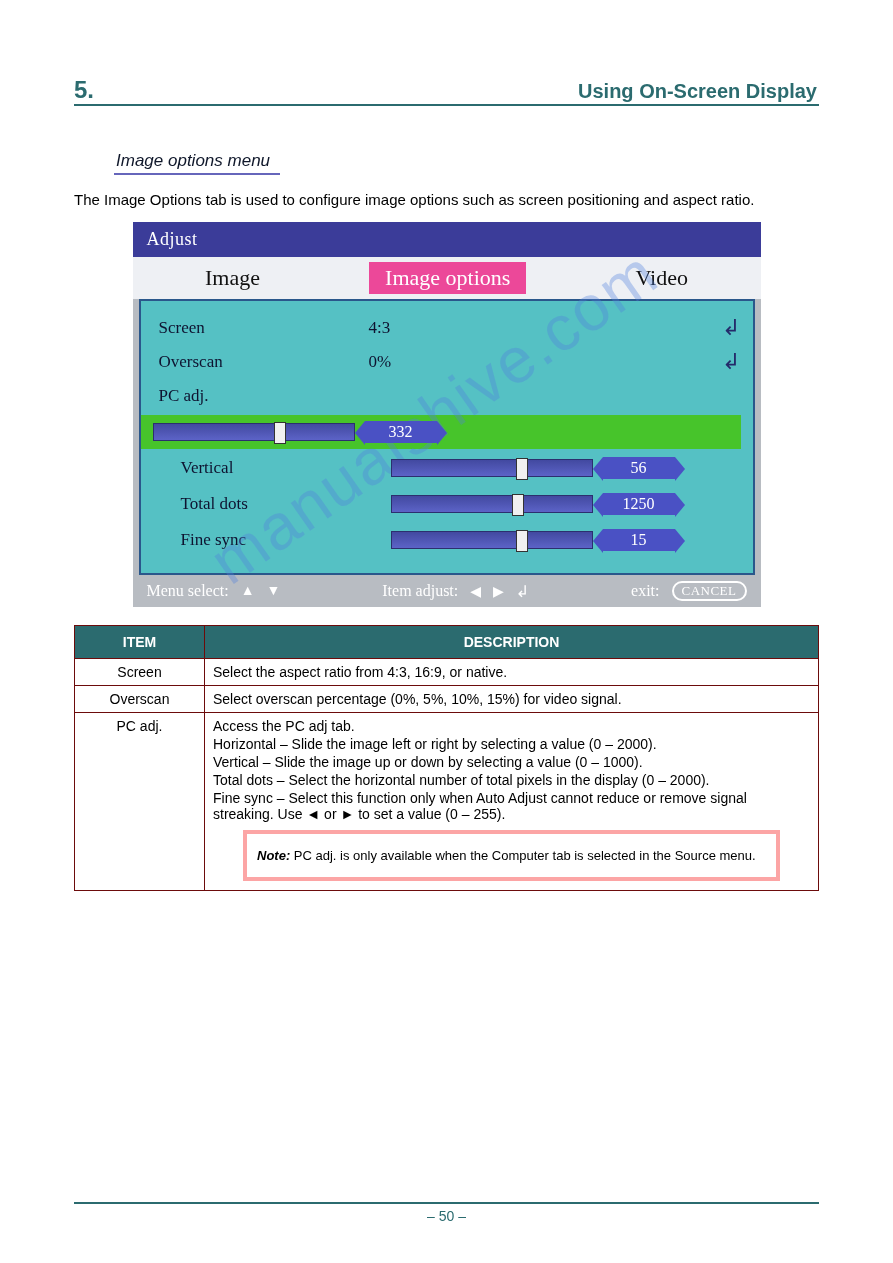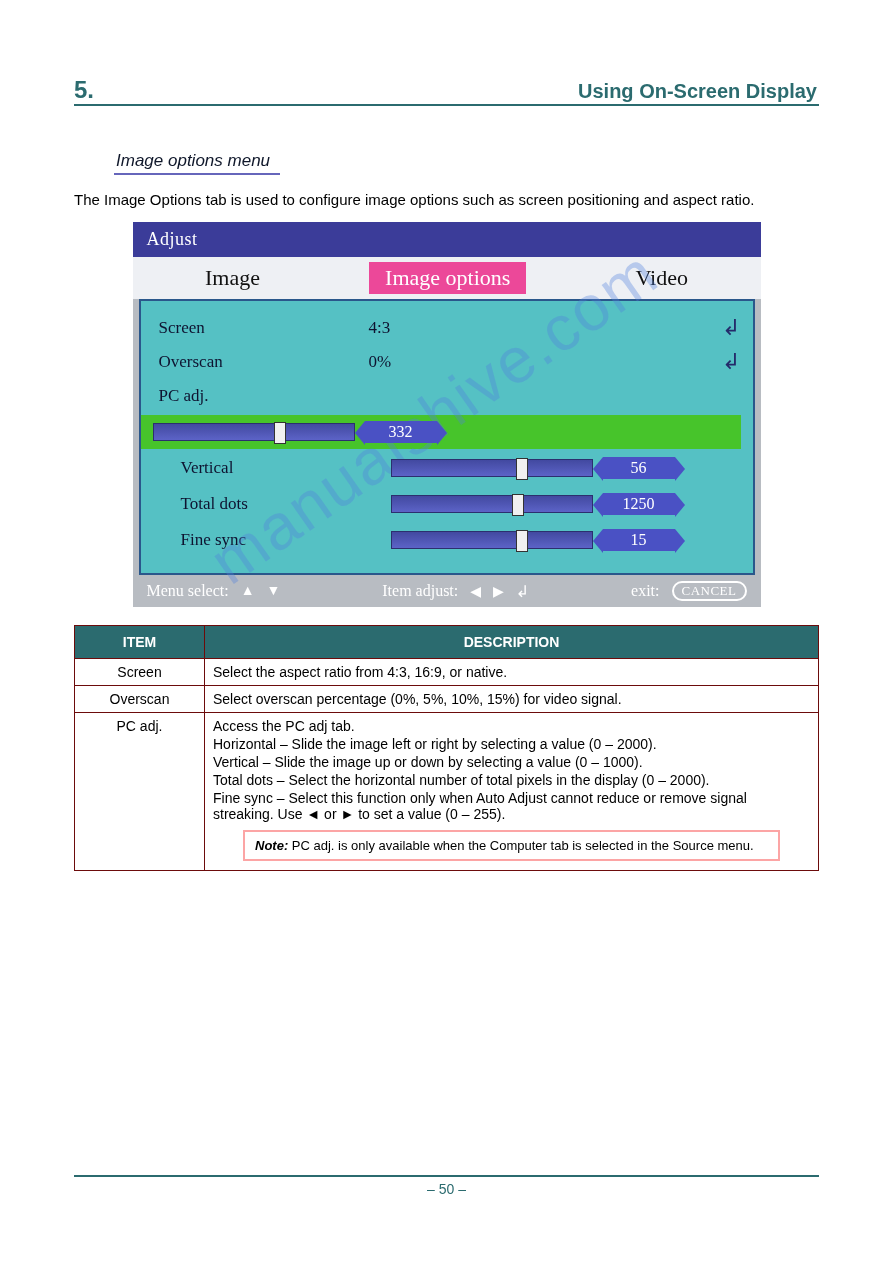--- a/index.html
+++ b/index.html
@@ -228,37 +228,37 @@
     text-align: center;
     font-weight: normal;
   }
   .pcadj-sub {
     margin-left: 0;
   }
   .pcadj-sub .subitem {
     margin: 2px 0;
   }
   .note-box {
-    border: 2px solid #fca5a5;
+    border: 4px solid #fca5a5;
     margin: 8px 30px 4px 30px;
-    padding: 6px 10px;
+    padding: 14px 10px;
     font-size: 13px;
   }
 
   .page-num {
     text-align: center;
     font-size: 14px;
     color: #2b6b6f;
     margin-top: 4px;
   }
   .footer-area {
     position: absolute;
     left: 74px;
     right: 74px;
-    bottom: 66px;
+    bottom: 39px;
   }
 
   
   .watermark {
     position: absolute;
     top: 380px;
     left: 170px;
     font-size: 64px;
     color: rgba(80, 130, 220, 0.35);
     transform: rotate(-35deg);

